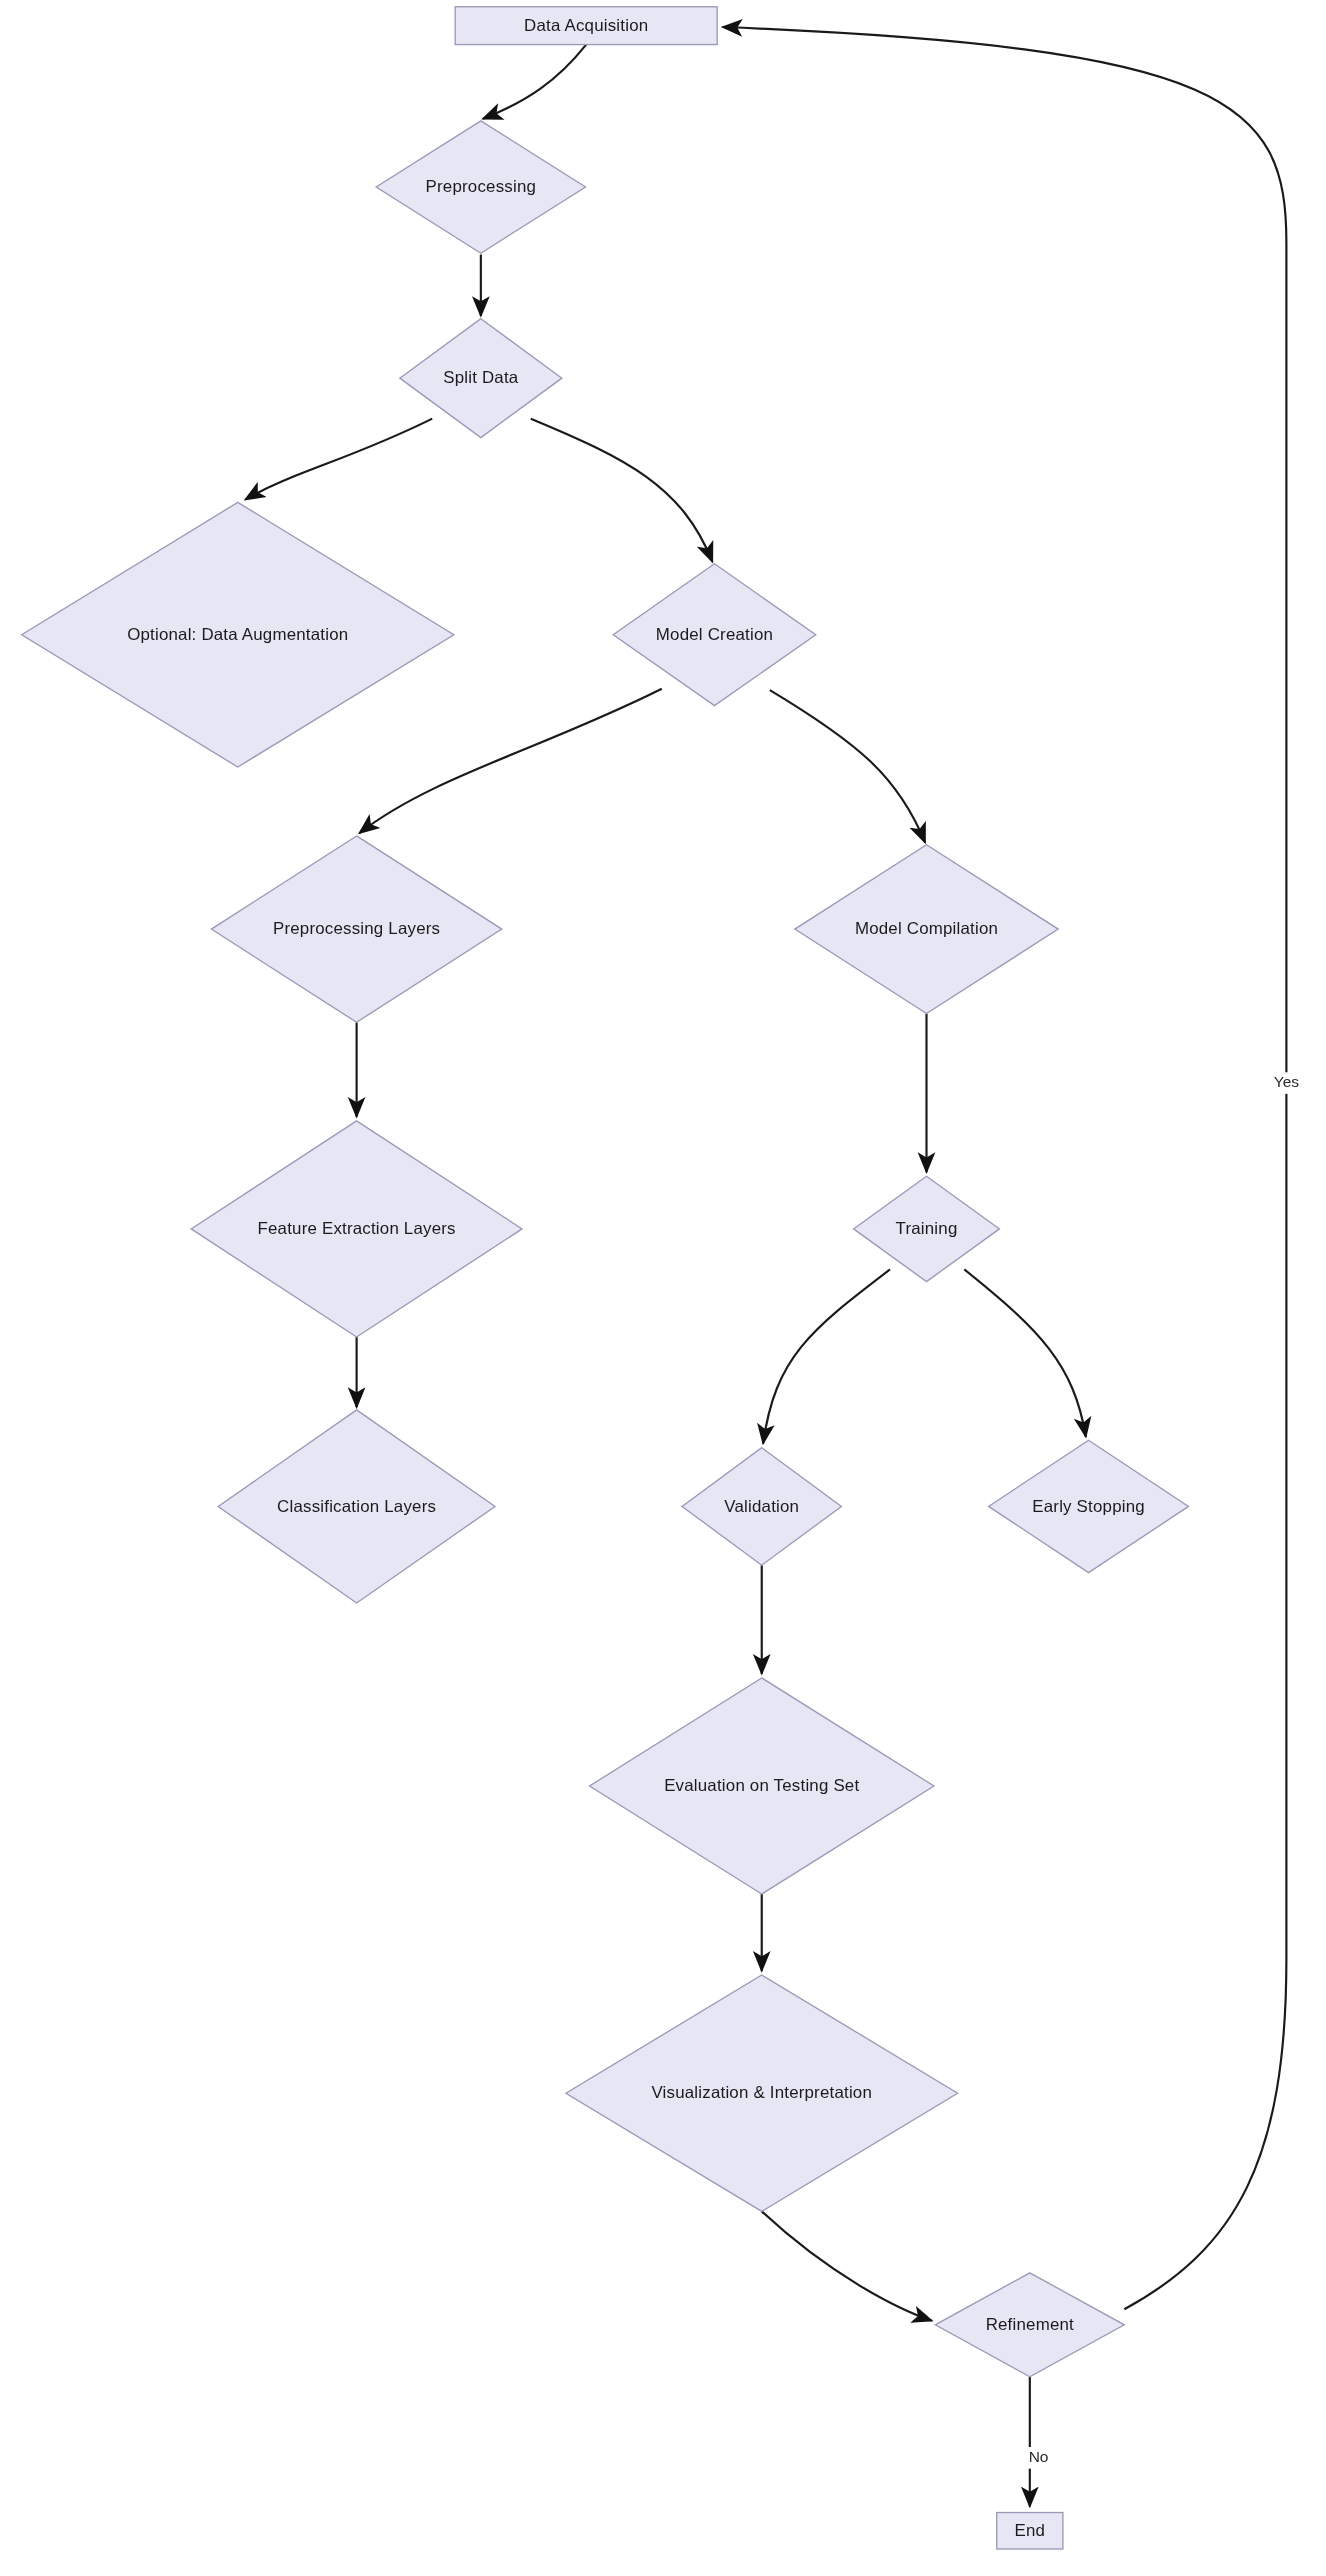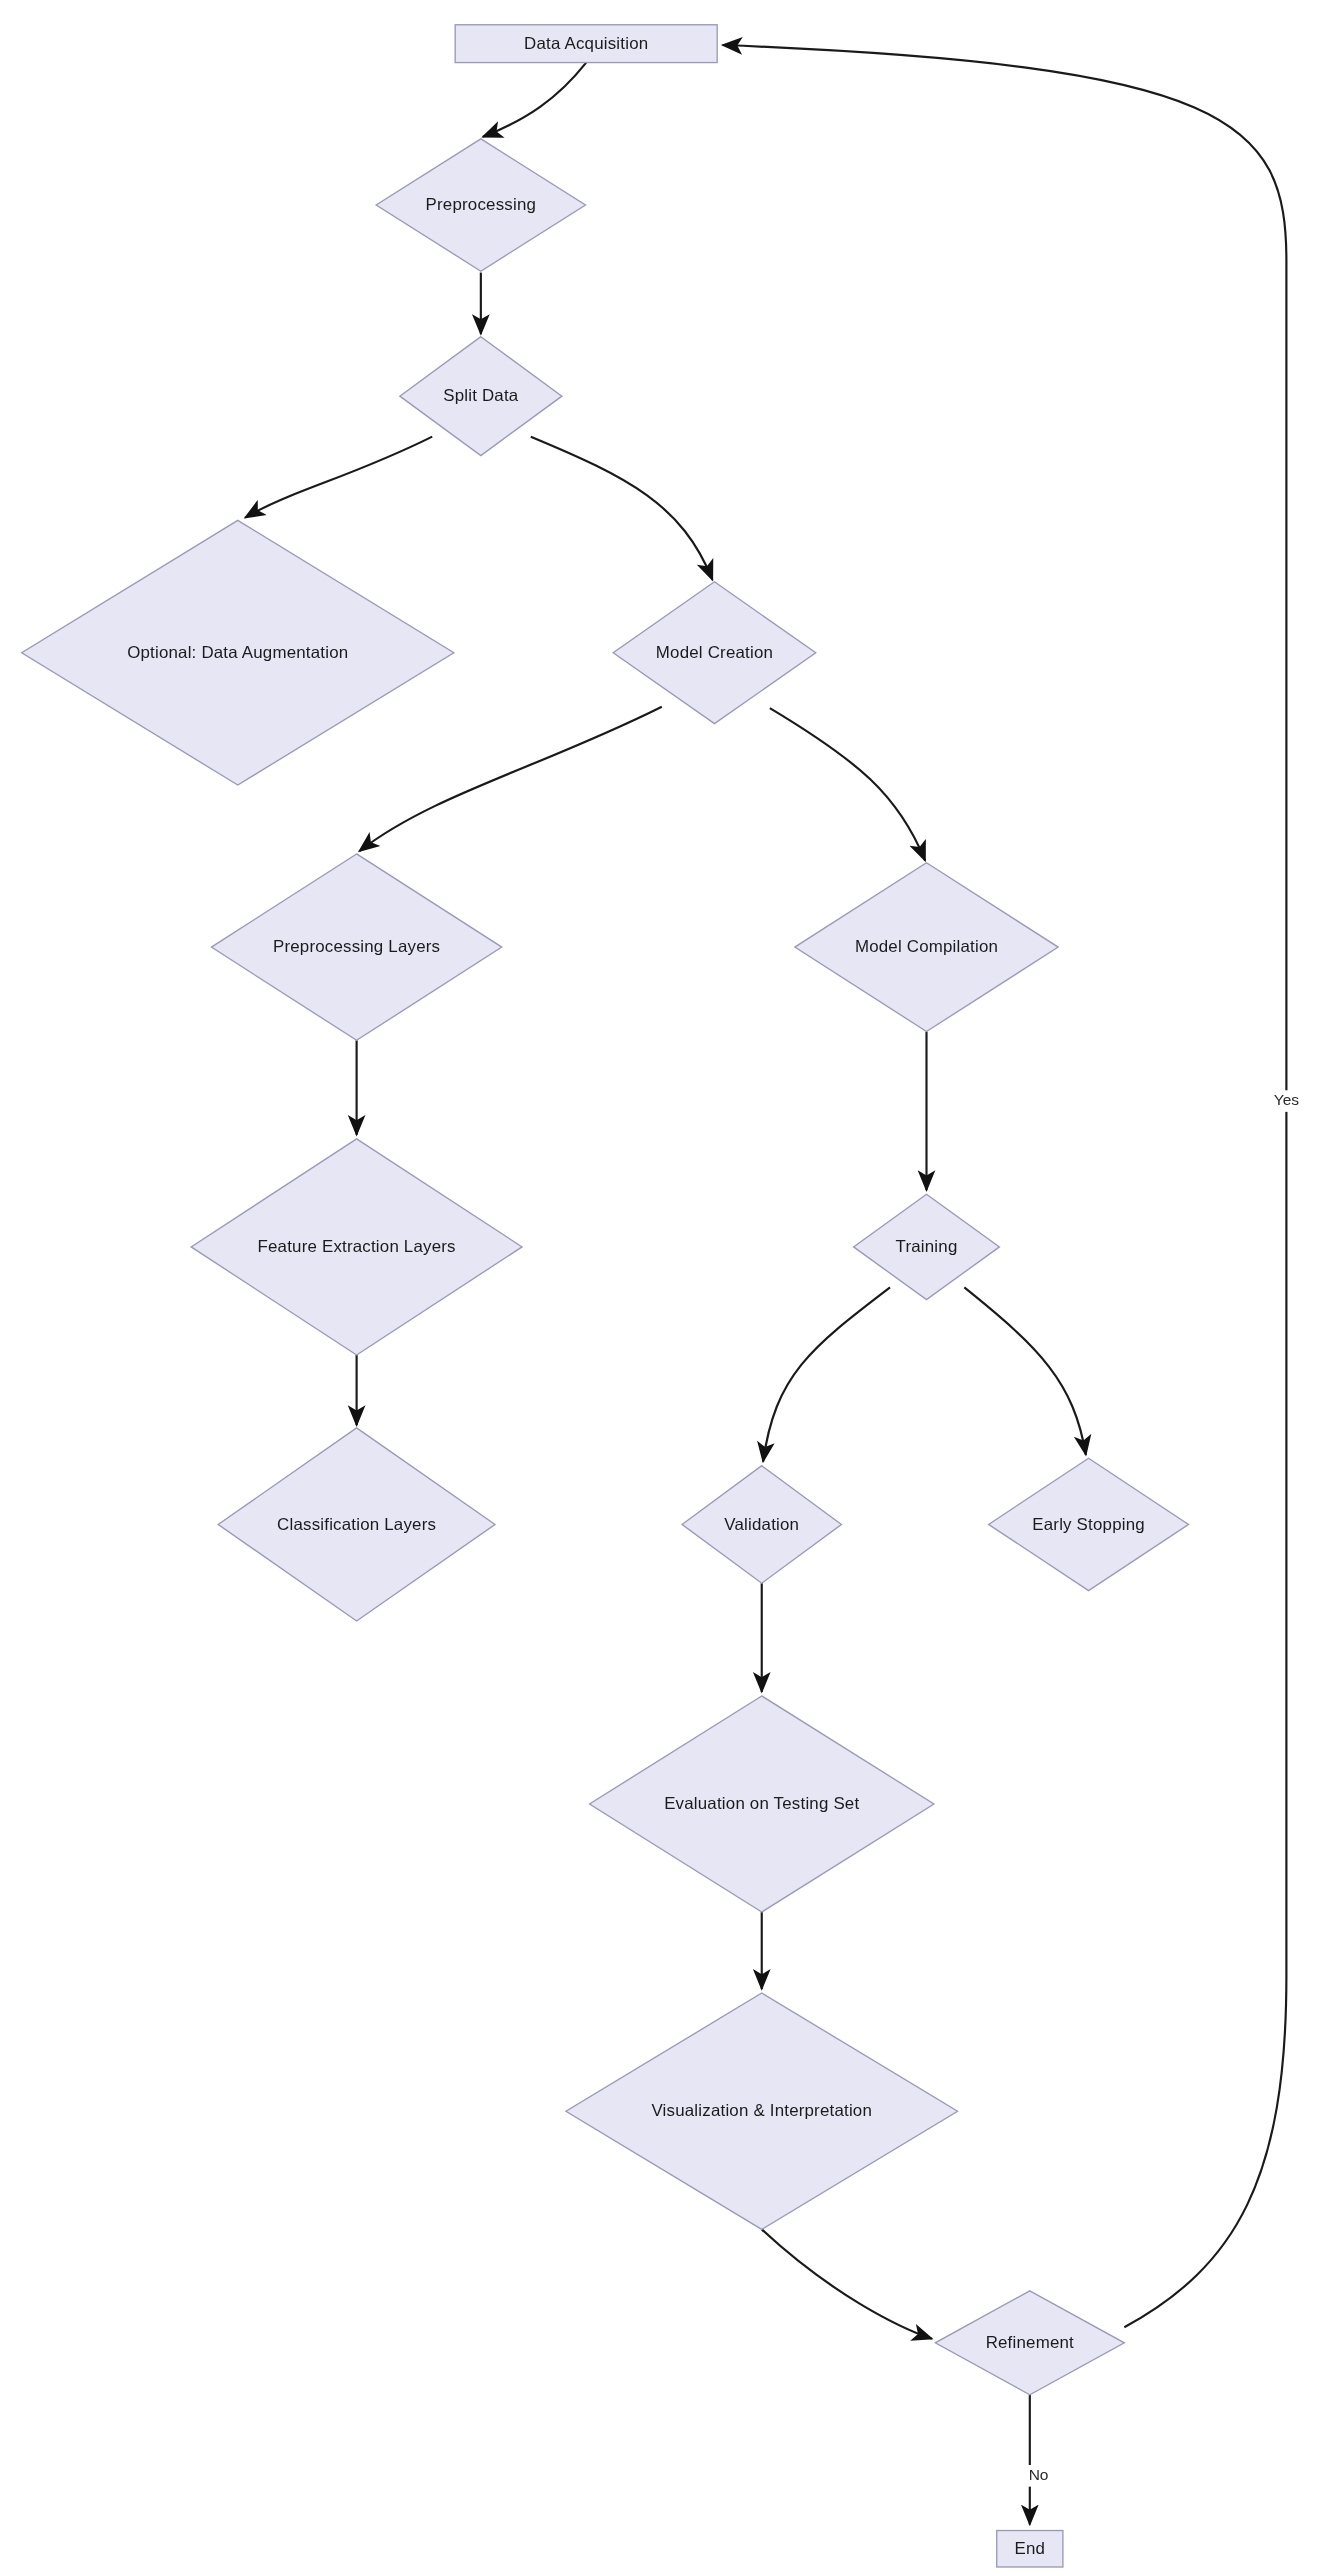--- a/index.html
+++ b/index.html
@@ -11,21 +11,20 @@
     width: 1327px;
     height: 2576px;
     font-family: "Liberation Sans", "DejaVu Sans", sans-serif;
     overflow: hidden;
   }
   #flowchart-root {
     position: relative;
     width: 1327px;
     height: 2312px;
     background: #ffffff;
-    margin-top: 18px;
   }
   svg.diagram {
     display: block;
     width: 1327px;
     height: 2576px;
   }
   .node-shape {
     fill: #e6e6f5;
     stroke: #9a9ab8;
     stroke-width: 2;

